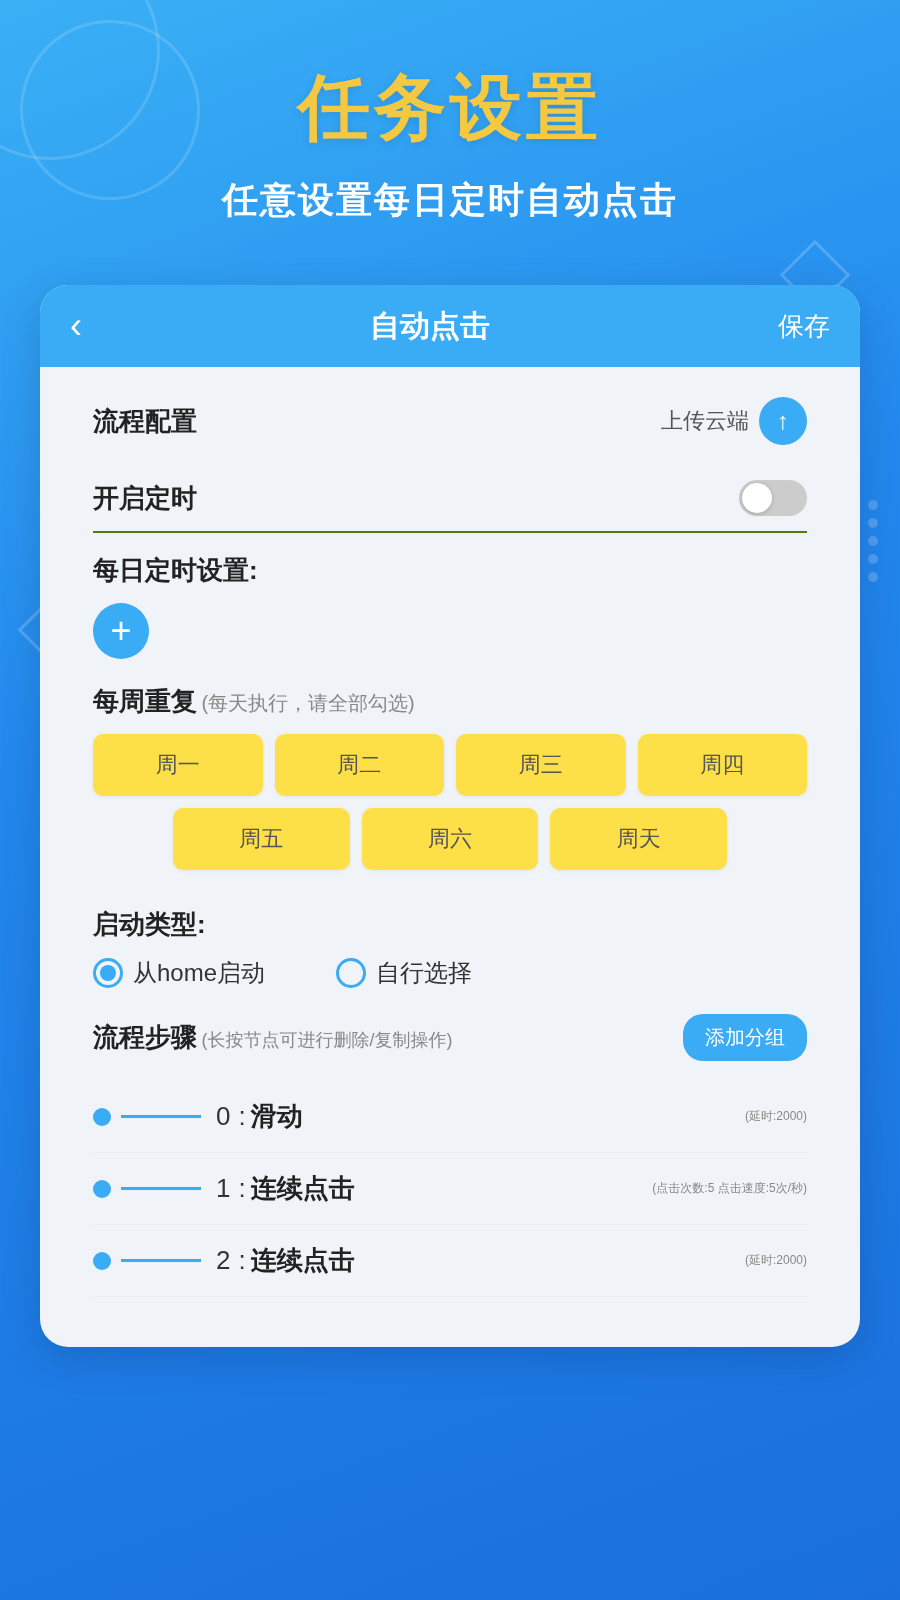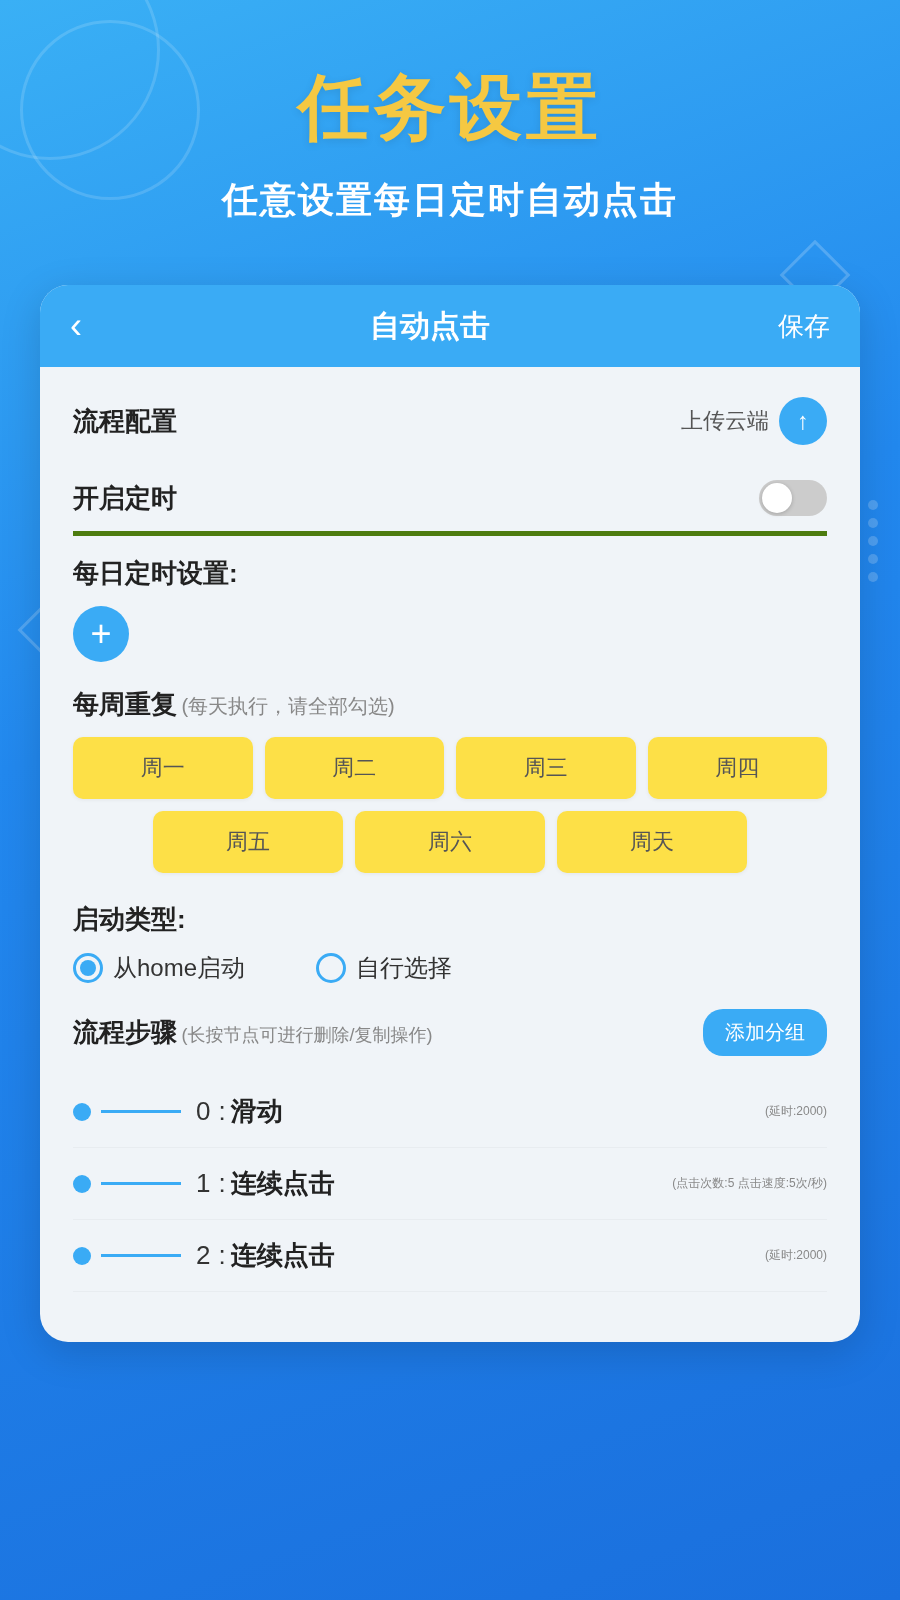--- a/index.html
+++ b/index.html
@@ -101,21 +101,21 @@
       font-weight: 600;
     }
     .card-header-save {
       color: white;
       font-size: 26px;
       cursor: pointer;
     }
 
     
     .card-body {
-      padding: 30px 33px;
+      padding: 30px 53px;
     }
 
     
     .section-row {
       display: flex;
       align-items: center;
       justify-content: space-between;
       margin-bottom: 20px;
     }
     .section-label {
@@ -145,21 +145,21 @@
       color: white;
       font-size: 24px;
     }
 
     
     .toggle-row {
       display: flex;
       align-items: center;
       justify-content: space-between;
       padding: 15px 0;
-      border-bottom: 5px solid #4d7c0f;
+      border-bottom: 2px solid #4d7c0f;
       margin-bottom: 20px;
     }
     .toggle-label {
       font-size: 26px;
       font-weight: 600;
       color: #222;
     }
     .toggle-switch {
       width: 68px; height: 36px;
       background: #ccc;
@@ -195,21 +195,21 @@
       align-items: center;
       justify-content: center;
       cursor: pointer;
       font-size: 36px;
       color: white;
       font-weight: 300;
     }
 
     
     .weekly-section {
-      margin-bottom: 29px;
+      margin-bottom: 37px;
     }
     .weekly-title {
       font-size: 26px;
       font-weight: 700;
       color: #222;
       margin-bottom: 5px;
     }
     .weekly-subtitle {
       font-size: 20px;
       color: #888;

